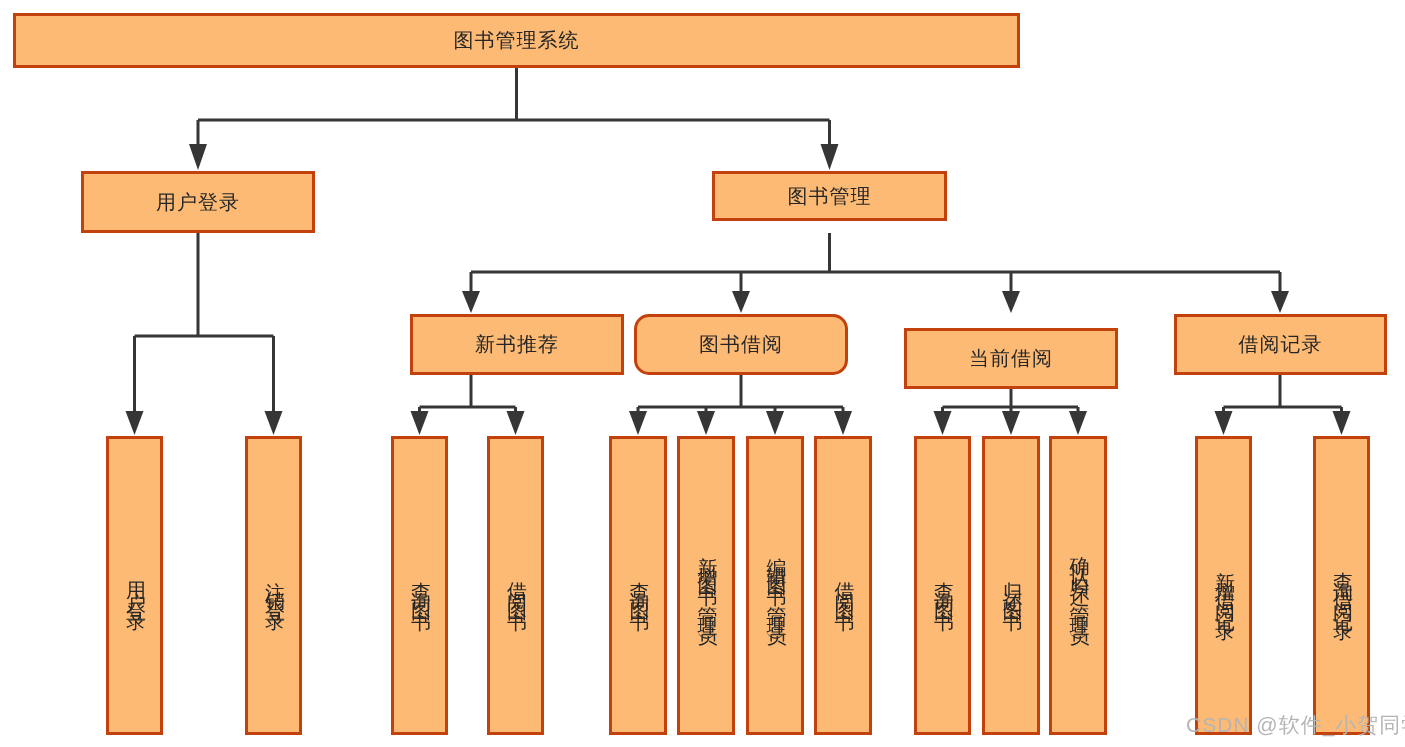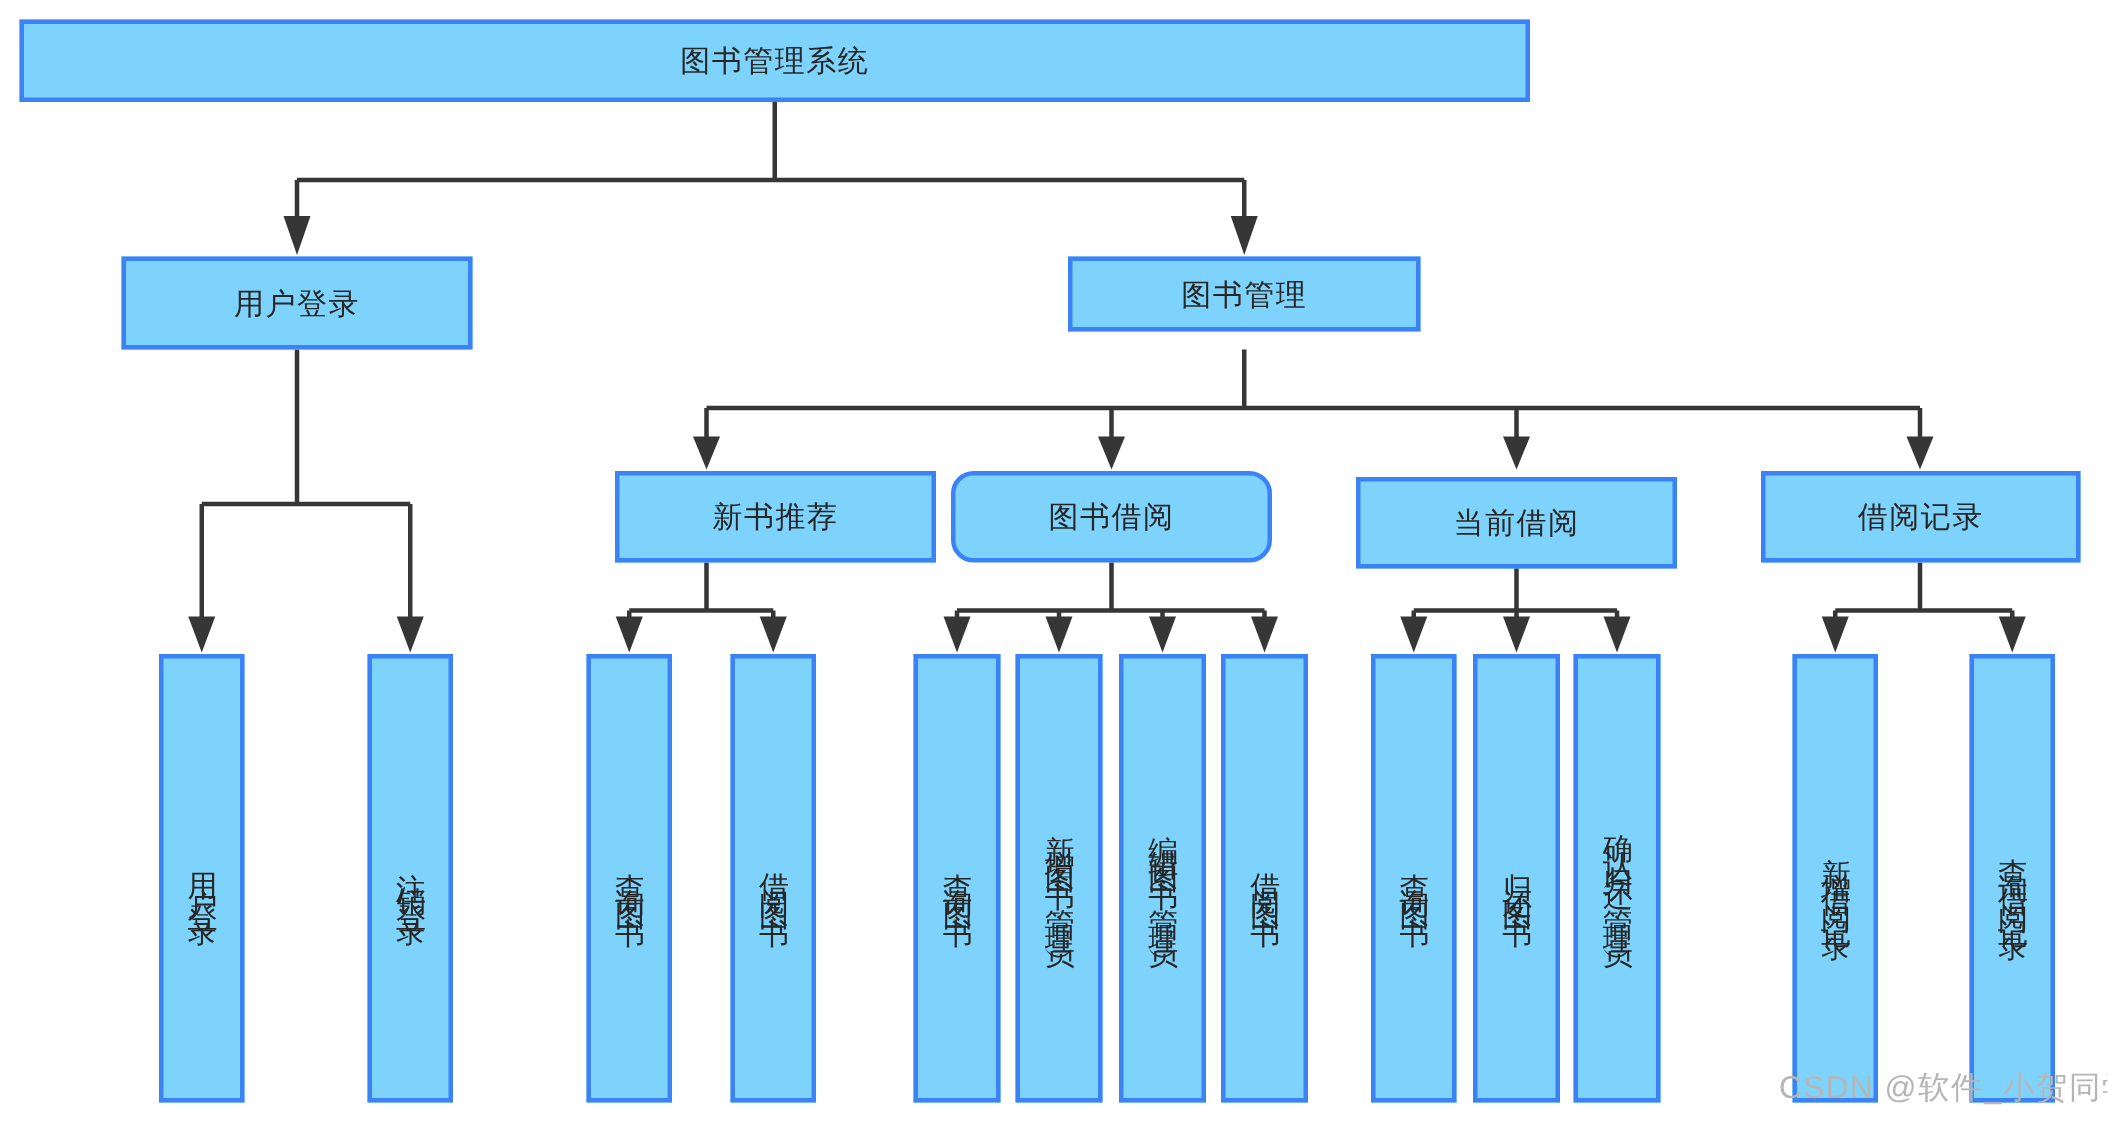--- a/index.html
+++ b/index.html
@@ -18,30 +18,31 @@
   .wires {
     position: absolute;
     left: 0;
     top: 0;
     width: 1405px;
     height: 747px;
   }
   .box {
     position: absolute;
     box-sizing: border-box;
-    background: #7dd3fc;
-    border: 3px solid #3b82f6;
+    background: #fdba74;
+    border: 3px solid #c2410c;
     color: #262626;
     display: flex;
     align-items: center;
     justify-content: center;
     font-size: 20px;
     letter-spacing: 1px;
     white-space: nowrap;
     z-index: 2;
+    font-family: Liberation Mono, monospace;
   }
   .leaf {
     writing-mode: vertical-rl;
     text-orientation: mixed;
     letter-spacing: 10px;
     font-size: 20px;
     white-space: normal;
     line-height: 1;
   }
   .watermark {
@@ -122,21 +123,21 @@
     </g>
   </svg>
 
   <div class="box" style="left:13px; top:13px; width:1007px; height:55px;">图书管理系统</div>
 
   <div class="box" style="left:81px; top:171px; width:234px; height:62px;">用户登录</div>
   <div class="box" style="left:712px; top:171px; width:235px; height:50px;">图书管理</div>
 
   <div class="box" style="left:364px; top:314px; width:214px; height:61px;margin-left:46px;">新书推荐</div>
   <div class="box" style="left:634px; top:314px; width:214px; height:61px;border-radius:15px;">图书借阅</div>
-  <div class="box" style="left:904px; top:318px; width:214px; height:61px;">当前借阅</div>
+  <div class="box" style="left:904px; top:328px; width:214px; height:61px;">当前借阅</div>
   <div class="box" style="left:1174px; top:314px; width:213px; height:61px;text-align:right;">借阅记录</div>
 
   <div class="box leaf" style="left:106px; top:436px; width:57px; height:299px;">用户登录</div>
   <div class="box leaf" style="left:245px; top:436px; width:57px; height:299px;">注销登录</div>
 
   <div class="box leaf" style="left:391px; top:436px; width:57px; height:299px;">查询图书</div>
   <div class="box leaf" style="left:487px; top:436px; width:57px; height:299px;">借阅图书</div>
 
   <div class="box leaf" style="left:609px; top:436px; width:58px; height:299px;">查询图书</div>
   <div class="box leaf" style="left:677px; top:436px; width:58px; height:299px;">新增图书（管理员）</div>

